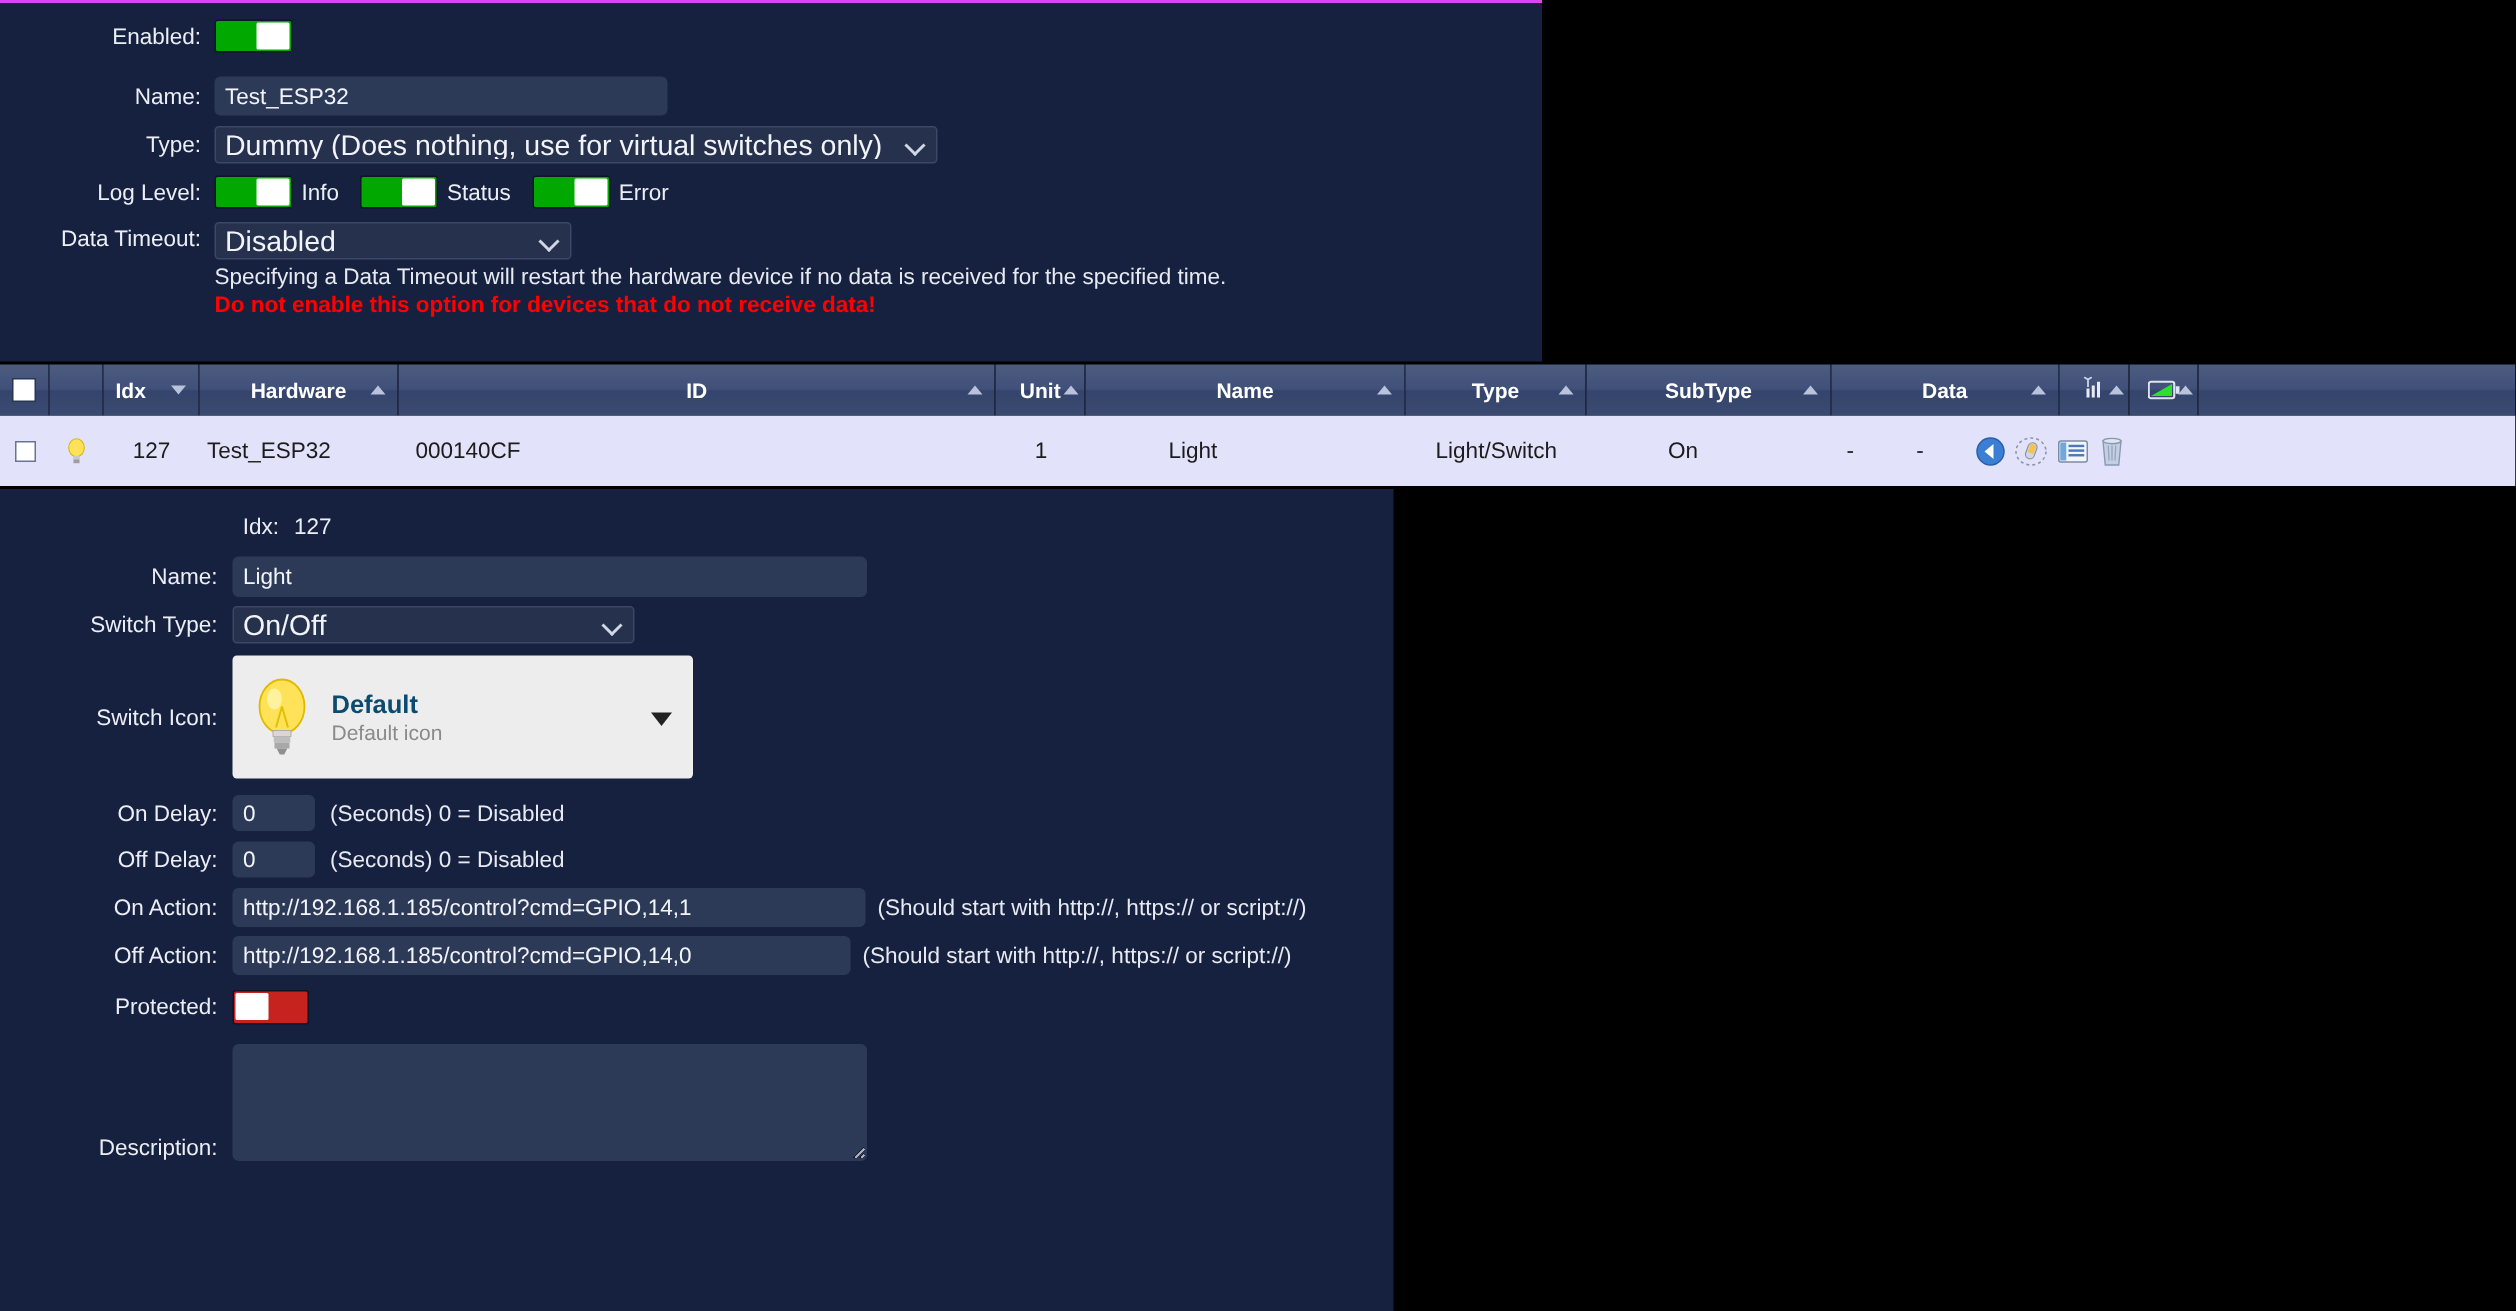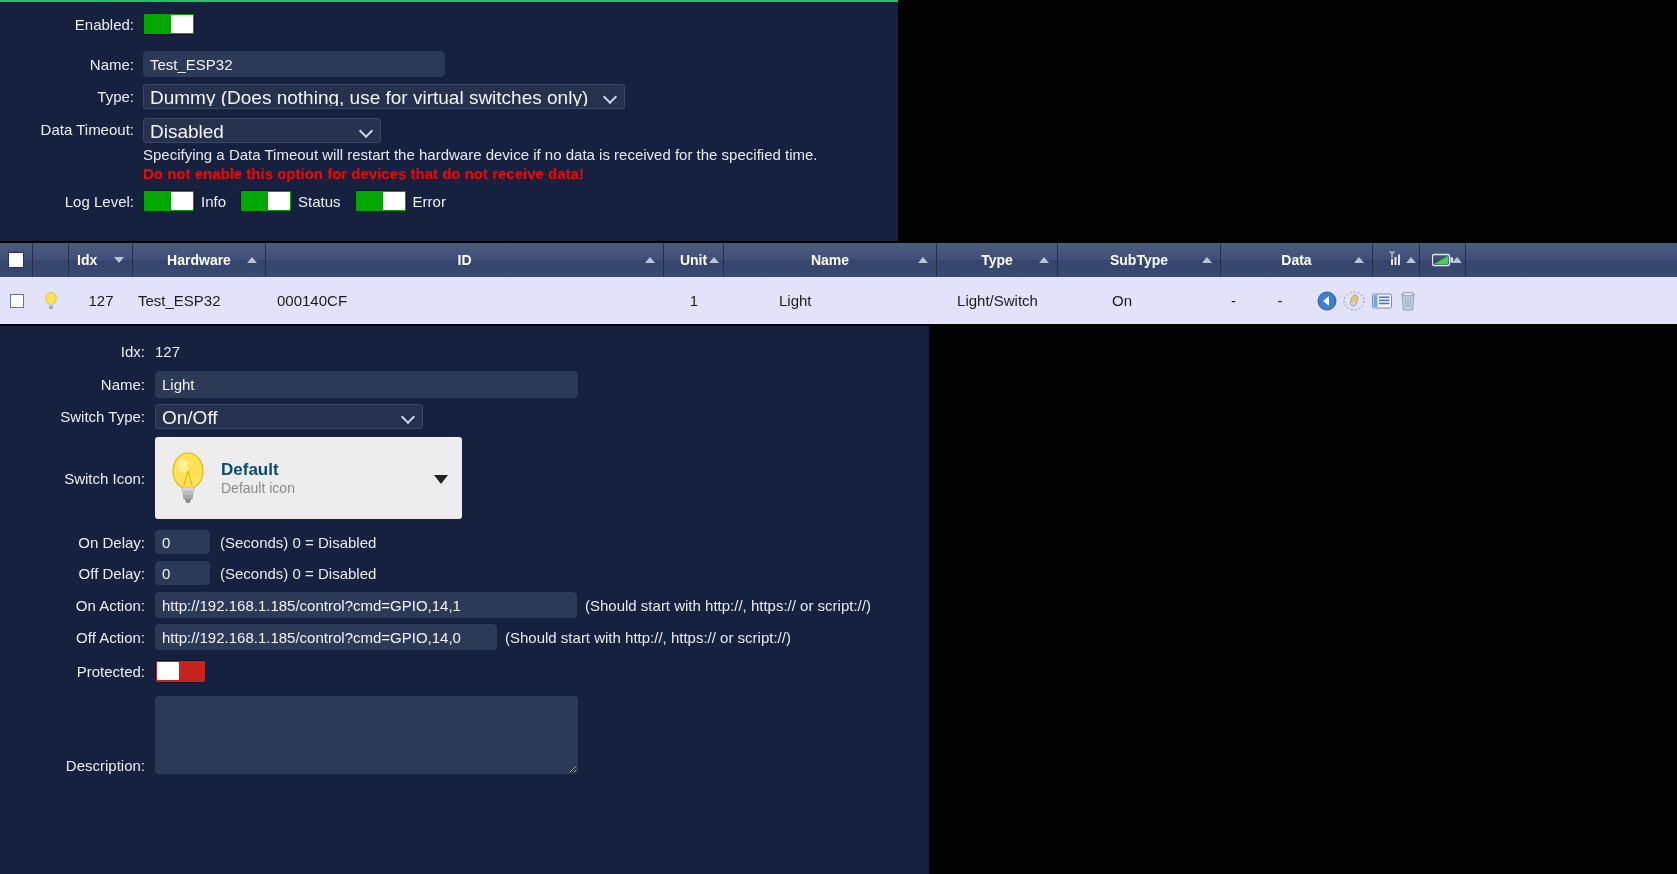--- a/index.html
+++ b/index.html
@@ -5,23 +5,23 @@
   * { box-sizing: border-box; }
   html, body {
     margin: 0; padding: 0;
     width: 1677px; height: 874px;
     background: #000000;
     font-family: "Liberation Sans", sans-serif;
     overflow: hidden;
   }
   #root { position: relative; width: 1677px; height: 874px; background: #000; }
   #hw-panel {
-    position: absolute; left: 0; top: 0; width: 898px; height: 241px;
+    position: absolute; left: 0; top: 0; width: 1028px; height: 241px;
     background: #16213f;
-    border-top: 2px solid #22c55e;
+    border-top: 2px solid #d946ef;
   }
   .frow { display: flex; align-items: center; }
   .lbl {
     width: 143px; text-align: right; padding-right: 9px;
     font-size: 15px; color: #eceef5; white-space: nowrap;
   }
   
   .toggle {
     display: inline-block; width: 52px; height: 22px;
     border-radius: 2px; position: relative; border: 1px solid #0d1527;
@@ -128,47 +128,47 @@
 
     <div class="frow" style="margin-top:7px;">
       <div class="lbl">Type:</div>
       <div class="selwrap">
         <select class="sel" style="width:482px;height:25px;">
           <option>Dummy (Does nothing, use for virtual switches only)</option>
         </select>
       </div>
     </div>
 
+    <div class="frow" style="margin-top:8px;">
+      <div class="lbl">Log Level:</div>
+      <div class="toggle">
+          <span class="knob"></span>
+        </div>
+      <span class="chk-label">Info</span>
+      <div class="toggle">
+          <span class="knob"></span>
+        </div>
+      <span class="chk-label">Status</span>
+      <div class="toggle">
+          <span class="knob"></span>
+        </div>
+      <span class="chk-label">Error</span>
+    </div>
+
     <div class="frow" style="margin-top:9px; align-items:flex-start;">
       <div class="lbl" style="padding-top:3px;">Data Timeout:</div>
       <div>
         <div class="selwrap">
           <select class="sel" style="width:238px;height:25px;">
             <option>Disabled</option>
           </select>
         </div>
         <div class="hint" style="margin-top:3px;">Specifying a Data Timeout will restart the hardware device if no data is received for the specified time.</div>
         <div class="warn" style="margin-top:2px;">Do not enable this option for devices that do not receive data!</div>
       </div>
-    </div>
-
-    <div class="frow" style="margin-top:8px;">
-      <div class="lbl">Log Level:</div>
-      <div class="toggle">
-          <span class="knob"></span>
-        </div>
-      <span class="chk-label">Info</span>
-      <div class="toggle">
-          <span class="knob"></span>
-        </div>
-      <span class="chk-label">Status</span>
-      <div class="toggle">
-          <span class="knob"></span>
-        </div>
-      <span class="chk-label">Error</span>
     </div>
   </div>
 
   <div id="devtable">
     <div class="thead">
       <div class="th" style="width:33px;">
         <span style="width:16px;height:16px;background:#fff;border:1px solid #2a3552;display:inline-block;"></span>
       </div>
       <div class="th" style="width:36px;"></div>
       <div class="th" style="width:64px;justify-content:flex-start;padding-left:8px;">
@@ -264,21 +264,21 @@
           <path d="M3 4 L15 4 L13.5 20 L4.5 20 Z" fill="#c3cfe3" stroke="#8b97ae" stroke-width="0.9"></path>
           <ellipse cx="9" cy="4" rx="6" ry="1.8" fill="#dce4f0" stroke="#8b97ae" stroke-width="0.9"></ellipse>
           <path d="M6.5 7 L7 17 M9 7 L9 17 M11.5 7 L11 17" stroke="#9aa6bd" stroke-width="0.9" fill="none"></path>
         </svg>
       </div>
     </div>
   </div>
 
   <div id="dev-panel">
 
-    <div class="frow" style="margin-top:17px;">
+    <div class="frow" style="margin-top:17px;margin-left:41px;">
       <div class="vlabel">Idx:</div>
       <div style="font-size:15px;color:#eceef5;">127</div>
     </div>
 
     <div class="frow" style="margin-top:11px;">
       <div class="vlabel">Name:</div>
       <input class="txt" style="width: 423px; height: 27px;" value="Light">
     </div>
 
     <div class="frow" style="margin-top:6px;">
@@ -323,21 +323,21 @@
     </div>
 
     <div class="frow" style="margin-top:7px;">
       <div class="vlabel">On Action:</div>
       <input class="txt" style="width: 422px; height: 26px;" value="http://192.168.1.185/control?cmd=GPIO,14,1">
       <span class="hint" style="margin-left:8px;">(Should start with http://, https:// or script://)</span>
     </div>
 
     <div class="frow" style="margin-top:6px;">
       <div class="vlabel">Off Action:</div>
-      <input class="txt" style="width: 342px; height: 26px;" value="http://192.168.1.185/control?cmd=GPIO,14,0">
+      <input class="txt" style="width: 412px; height: 26px;" value="http://192.168.1.185/control?cmd=GPIO,14,0">
       <span class="hint" style="margin-left:8px;">(Should start with http://, https:// or script://)</span>
     </div>
 
     <div class="frow" style="margin-top:10px;">
       <div class="vlabel">Protected:</div>
       <div class="toggle off" style="width:51px;height:23px;">
           <span class="knob"></span>
         </div>
     </div>
 

